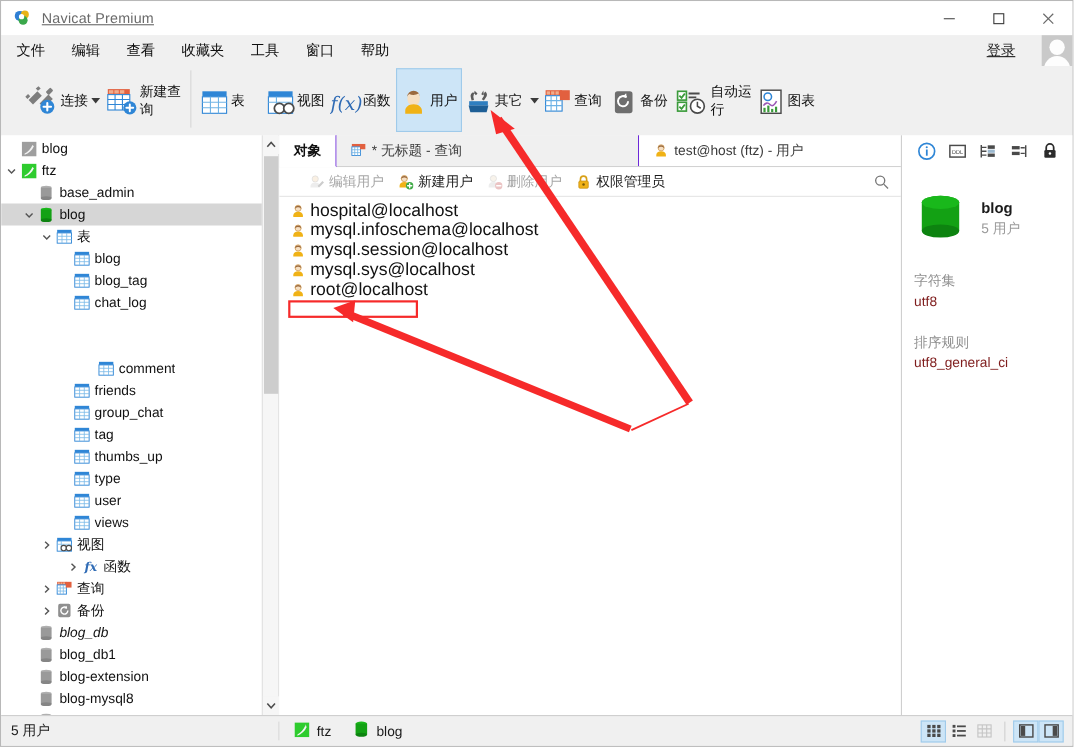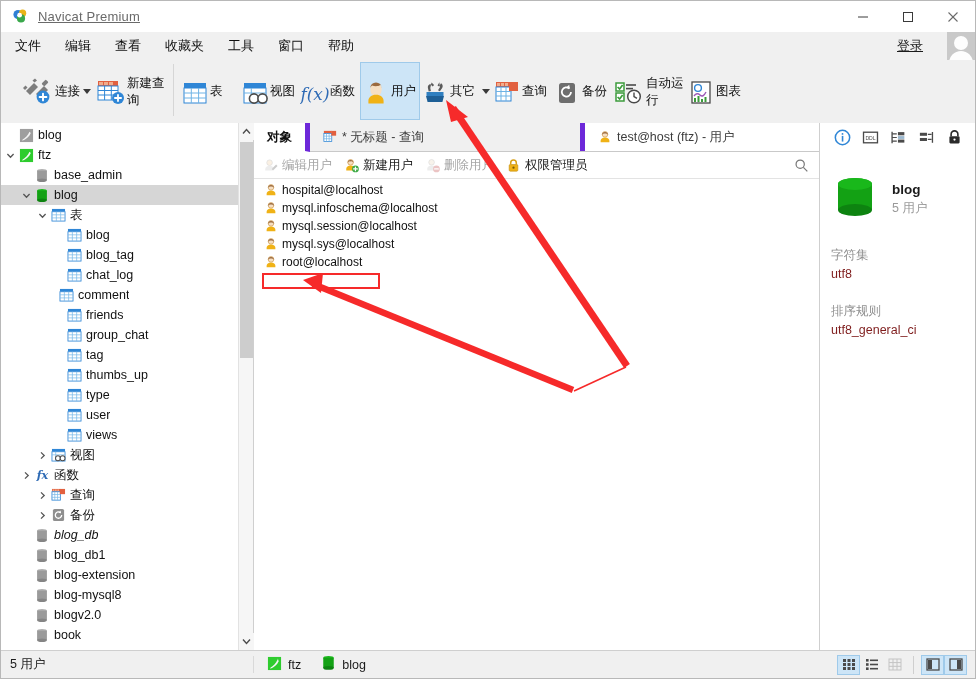--- a/index.html
+++ b/index.html
@@ -53,33 +53,33 @@
 
   
   .vscroll{position:absolute;right:0;top:0;width:15px;height:527px;background:#f6f6f6;border-left:1px solid #e2e2e2;box-sizing:border-box;}
   .vs-arrow{width:15px;height:17px;display:flex;align-items:center;justify-content:center;color:#4d4d4d;font-size:9px;background:#f6f6f6;}
   .vs-arrow.bottom{position:absolute;bottom:0;left:0;}
   .vs-thumb{position:absolute;left:1px;top:19px;width:13px;height:216px;background:#cdcdcd;}
 
   
   .main{flex:1;height:527px;position:relative;background:#fff;display:flex;flex-direction:column;}
   .tabbar{height:29px;background:#f0f0f0;border-bottom:1px solid #c9c9c9;display:flex;align-items:stretch;box-sizing:border-box;}
-  .tab{display:flex;align-items:center;padding:0 13px;font-size:12.5px;color:#3c3c3c;border-right:5px solid #6d28d9;background:#f0f0f0;box-sizing:border-box;}
+  .tab{display:flex;align-items:center;padding:0 13px;font-size:12.5px;color:#3c3c3c;border-right:1px solid #6d28d9;background:#f0f0f0;box-sizing:border-box;}
   .tab.active{background:#ffffff;color:#111;font-weight:bold;border-bottom:1px solid #ffffff;margin-bottom:-1px;}
   .tab.cur{background:#ffffff;}
   .tab-ico{margin-right:5px;display:flex;align-items:center;}
 
-  .subtoolbar{height:27px;background:#fff;border-bottom:1px solid #e3e3e3;display:flex;align-items:center;padding-left:3px;box-sizing:border-box;}
+  .subtoolbar{height:27px;background:#fff;border-bottom:1px solid #e3e3e3;display:flex;align-items:center;padding-left:20px;box-sizing:border-box;}
   .sb-btn{display:flex;align-items:center;height:23px;padding:0 6px;font-size:12.5px;color:#1b1b1b;}
   .sb-btn.dim{color:#a6a6a6;}
   .sb-ico{margin-right:4px;display:flex;align-items:center;}
   .sb-search{margin-left:auto;margin-right:10px;display:flex;align-items:center;}
 
   .userlist{flex:1;background:#fff;position:relative;padding-top:4px;overflow:hidden;}
-  .urow{height:18px;display:flex;align-items:flex-start;padding-left:8px;font-size:12px;color:#111;}
+  .urow{height:18px;display:flex;align-items:center;padding-left:8px;font-size:16px;color:#111;}
   .u-ico{width:17px;display:flex;align-items:center;justify-content:center;margin-right:3px;}
 
   
   .infopanel{width:156px;height:527px;background:#fff;border-left:1px solid #cfcfcf;box-sizing:border-box;position:relative;}
   .ip-tabs{height:29px;display:flex;align-items:center;gap:10px;padding-left:13px;box-sizing:border-box;}
   .ip-tab{display:flex;align-items:center;justify-content:center;width:18px;height:18px;}
   .ip-head{display:flex;align-items:center;margin-top:22px;padding-left:11px;}
   .ip-title{font-size:13.5px;font-weight:bold;color:#1b1b1b;margin-left:13px;line-height:1.25;}
   .ip-sub{font-size:12.5px;color:#9a9a9a;font-weight:normal;margin-top:2px;}
   .ip-sec{padding-left:11px;margin-top:22px;}
@@ -459,21 +459,21 @@
                 <g stroke="#7dbbe8" stroke-width=".8">
                   <line x1="1" y1="7.3" x2="15" y2="7.3"></line>
                   <line x1="1" y1="10.6" x2="15" y2="10.6"></line>
                   <line x1="5.7" y1="4" x2="5.7" y2="14"></line>
                   <line x1="10.3" y1="4" x2="10.3" y2="14"></line>
                 </g>
               </svg>
             </span>
             <span class="tlbl">chat_log</span>
           </div>
-          <div class="trow" style="padding-left: 42px;">
+          <div class="trow" style="padding-left: 72px; margin-top: 40px;">
             <span class="twist"></span>
             <span class="tico">
               <svg width="15" height="14" viewBox="0 0 16 15">
                 <rect x="1" y="1" width="14" height="3" fill="#2f86d6"></rect>
                 <rect x="1" y="4" width="14" height="10" fill="#fff" stroke="#2f86d6" stroke-width=".9"></rect>
                 <g stroke="#7dbbe8" stroke-width=".8">
                   <line x1="1" y1="7.3" x2="15" y2="7.3"></line>
                   <line x1="1" y1="10.6" x2="15" y2="10.6"></line>
                   <line x1="5.7" y1="4" x2="5.7" y2="14"></line>
                   <line x1="10.3" y1="4" x2="10.3" y2="14"></line>
@@ -607,21 +607,21 @@
                 <g stroke="#7dbbe8" stroke-width=".8">
                   <line x1="1" y1="7.3" x2="15" y2="7.3"></line>
                   <line x1="5" y1="4" x2="5" y2="14"></line>
                 </g>
                 <circle cx="7.4" cy="11" r="2.6" fill="#fff" stroke="#4a4a4a" stroke-width="1.1"></circle>
                 <circle cx="12.4" cy="11" r="2.6" fill="#fff" stroke="#4a4a4a" stroke-width="1.1"></circle>
               </svg>
             </span>
             <span class="tlbl">视图</span>
           </div>
-          <div class="trow" style="padding-left: 18px;">
+          <div class="trow" style="padding-left: 18px; margin-left: 40px;">
             <span class="twist">
               <svg width="9" height="9" viewBox="0 0 9 9">
                 <path d="M3 1.4 L6.2 4.5 L3 7.6" fill="none" stroke="#555" stroke-width="1.3"></path>
               </svg>
             </span>
             <span class="tico">
               <svg width="15" height="14" viewBox="0 0 16 15">
                 <text x="8" y="12" text-anchor="middle" font-family="DejaVu Serif, serif" font-style="italic" font-weight="bold" font-size="12" fill="#2f6bb5">fx</text>
               </svg>
             </span>

